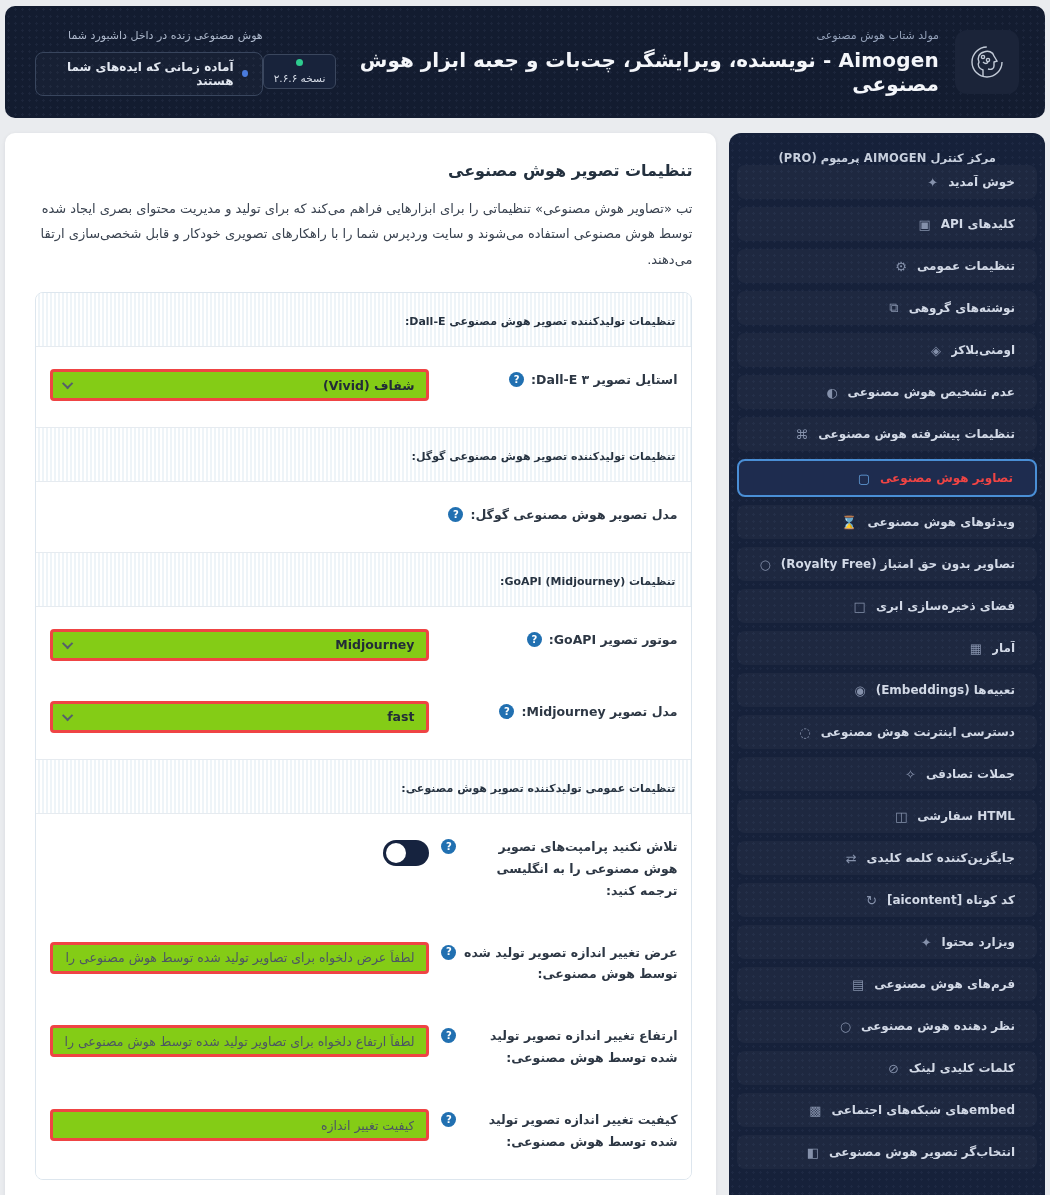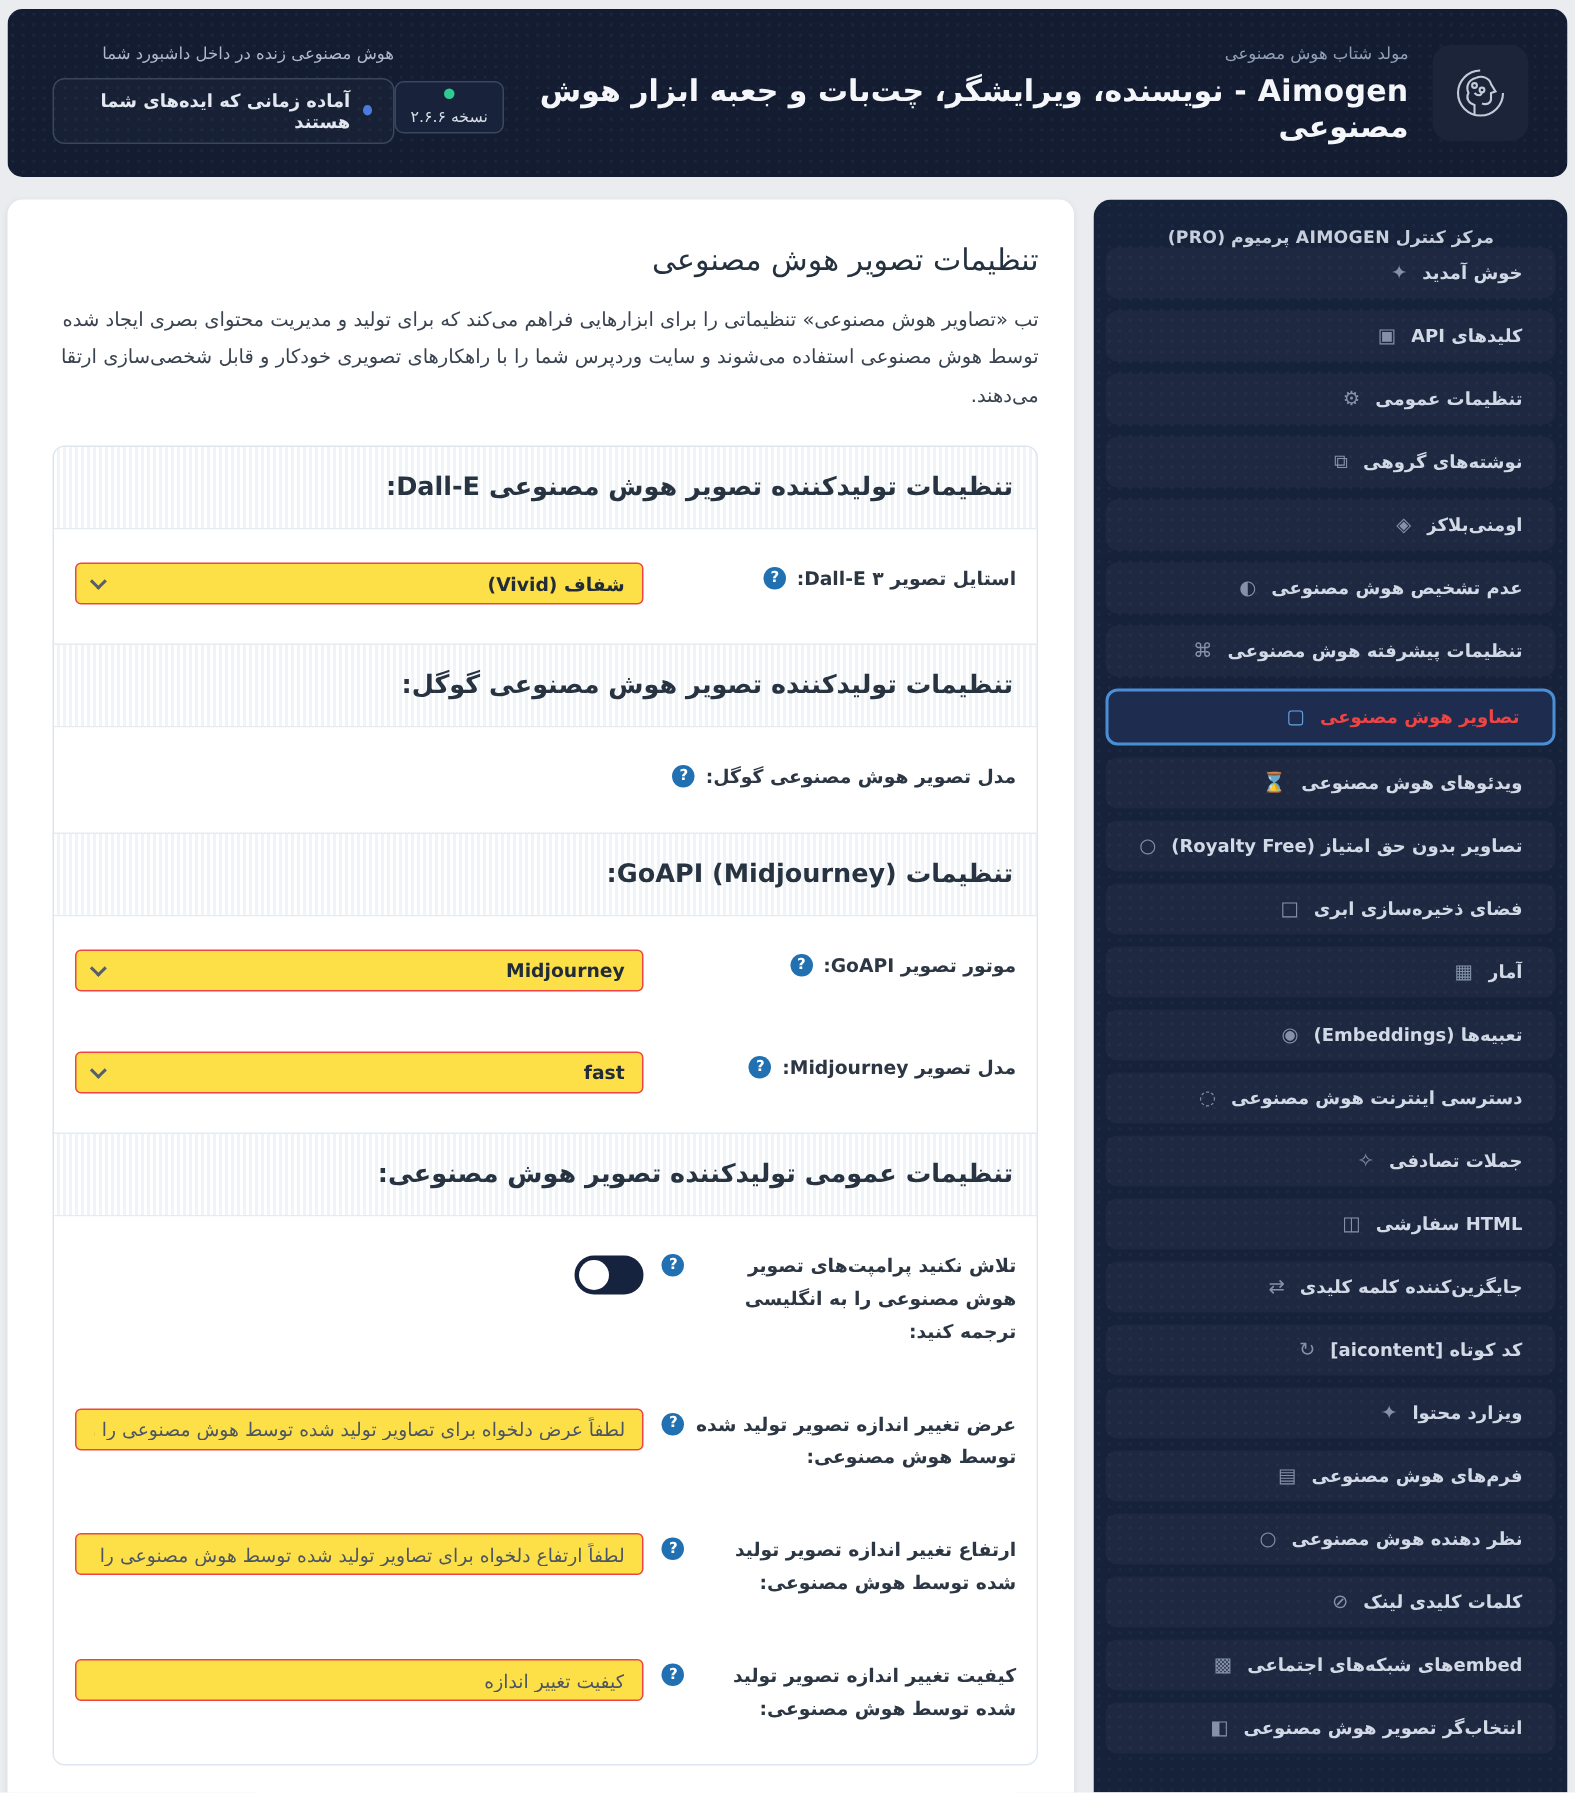--- a/index.html
+++ b/index.html
@@ -73,49 +73,49 @@
   .side-item.active .side-label { color:#ef4444; }
   .side-item.active .side-icon { color:#66a3e0; }
 
   
   .main-card {
     flex:1 1 auto; background:#ffffff; border-radius:10px;
     box-shadow:0 1px 4px rgba(20,30,50,0.08);
     padding:28px 24px 34px 30px; min-height:1052px;
     display:flex; flex-direction:column;
   }
-  .page-title { color:#24313f; font-size:20px; font-weight:normal; margin-bottom:16px; }
+  .page-title { color:#24313f; font-size:16px; font-weight:bold; margin-bottom:16px; }
   .page-desc  { color:#3a4350; font-size:13px; line-height:1.95; margin-bottom:20px; }
 
   .form-box { border:1px solid #dde6ee; border-radius:8px; overflow:hidden; }
   .section-band {
     background:repeating-linear-gradient(90deg,#ffffff 0 2px,#eef4f8 2px 4px);
     border-top:1px solid #e6ebf0; border-bottom:1px solid #e6ebf0;
     padding:17px 16px; 
   }
   .form-box .section-band:first-child { border-top:none; }
-  .section-title { color:#273341; font-size:17px; font-weight:bold; }
+  .section-title { color:#273341; font-size:11px; font-weight:bold; }
 
   .field-row { display:flex; justify-content:space-between; align-items:flex-start;
     padding:22px 14px 26px; gap:12px; background:#fff; }
   .field-row.tight { padding-top:14px; }
   .field-label { flex:0 0 236px; display:flex; justify-content:flex-start; gap:7px;
     color:#2d3744; font-size:12.5px; font-weight:bold; line-height:1.75; text-align:right; }
   .label-text { order:1; }
   .help-icon {
     order:2; flex:0 0 auto; width:15px; height:15px; border-radius:50%;
     background:#2170b1; color:#fff; font-size:10px; font-weight:bold;
     display:inline-flex; align-items:center; justify-content:center;
     margin-top:3px; direction:ltr; cursor:pointer;
   }
   .field-control { flex:1 1 auto; max-width:532px; display:flex; justify-content:flex-start; }
 
   .select, .text-input {
-    width:100%; height:28px; border:1px solid #ef4444; border-radius:4px;
-    background:#fde047; font-size:12.5px; color:#222c38;
+    width:100%; height:28px; border:3px solid #ef4444; border-radius:4px;
+    background:#84cc16; font-size:12.5px; color:#222c38;
     display:flex; align-items:center; padding:13px 12px; font-weight:bold;
   }
   .select { justify-content:space-between; cursor:pointer; }
   .select-value { text-align:right; }
   .chevron {
     width:8px; height:8px; border-left:2px solid #555f6b; border-bottom:2px solid #555f6b;
     transform:rotate(-45deg) translateY(-2px); margin-right:2px; flex:0 0 auto;
   }
   .text-input { font-weight:normal; }
   .text-input::placeholder { color:#4c5564; opacity:1; }

